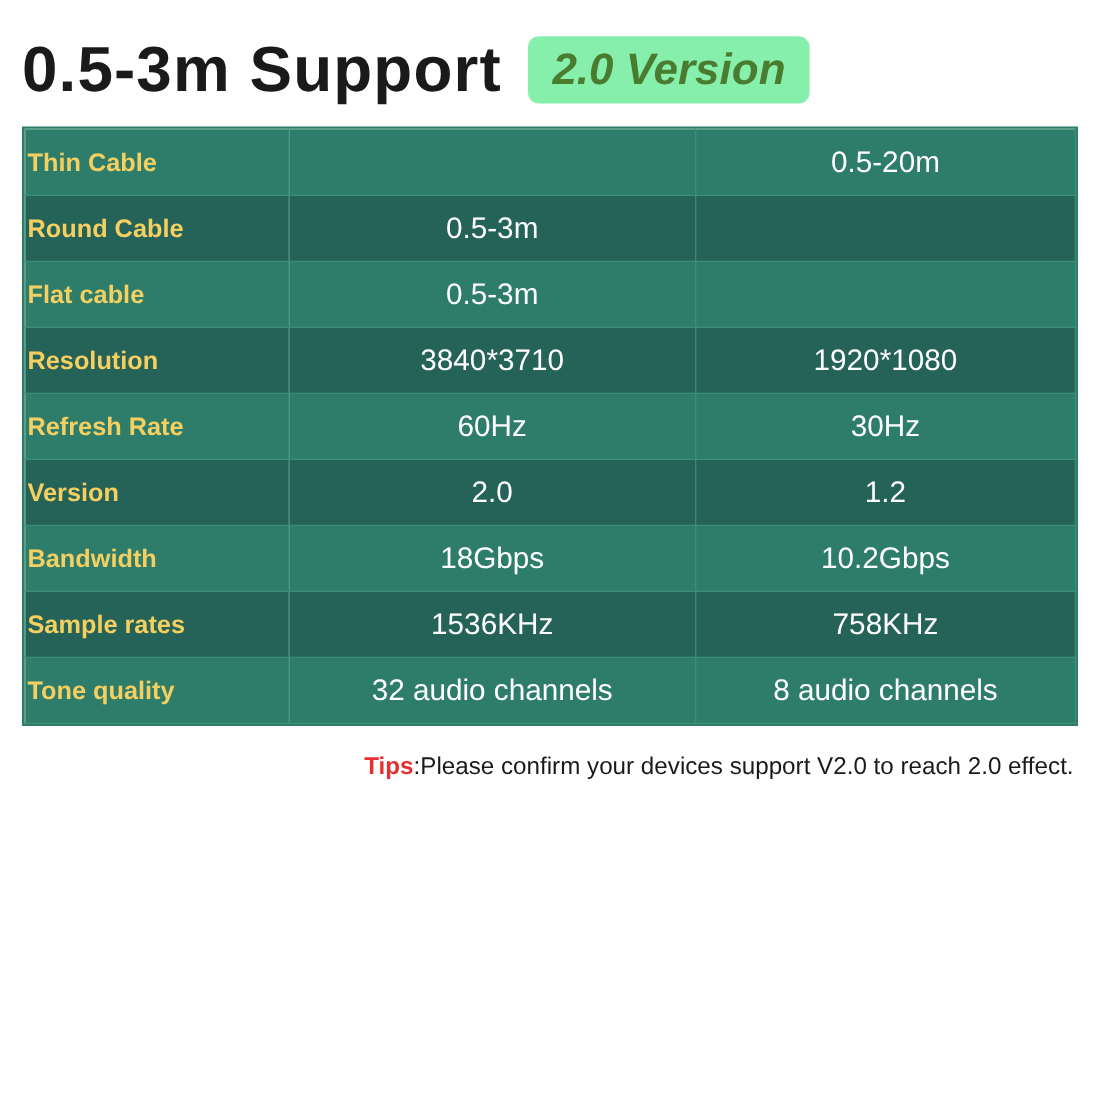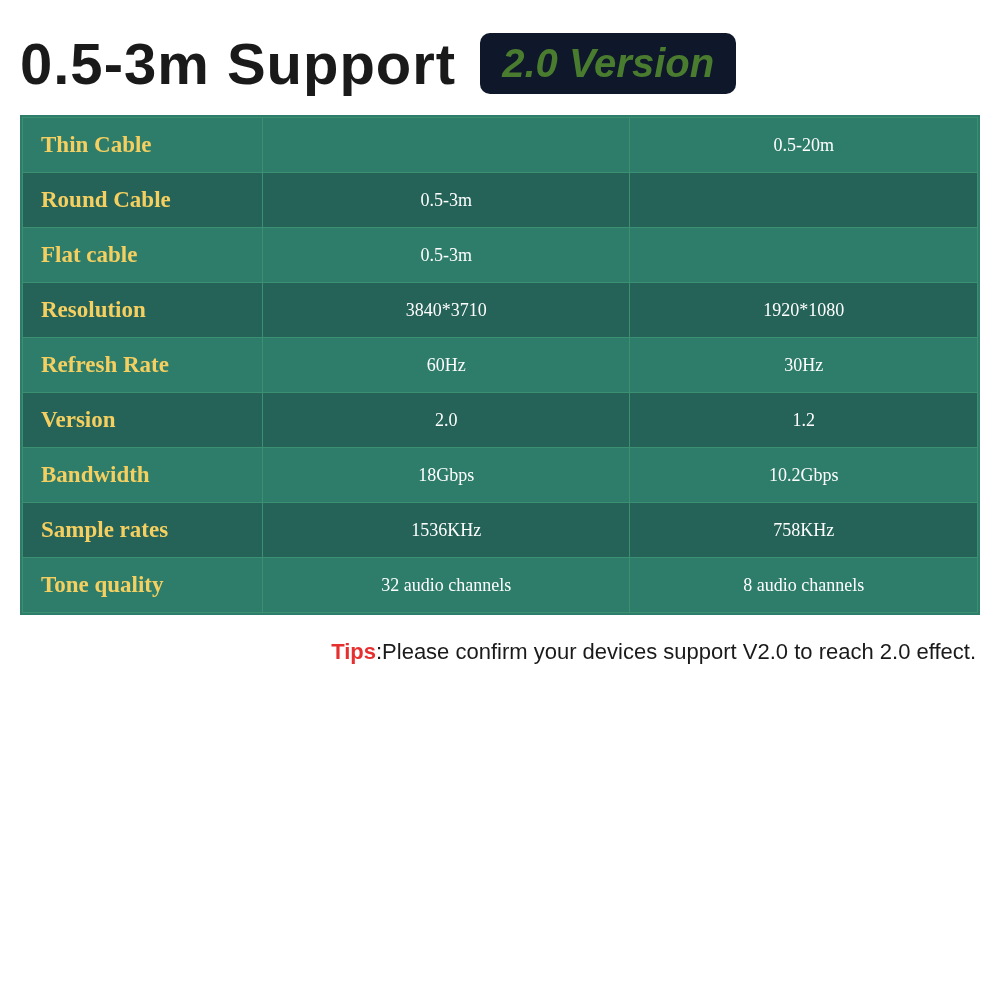--- a/index.html
+++ b/index.html
@@ -26,21 +26,21 @@
     }
 
     .main-title {
       font-size: 58px;
       font-weight: 900;
       color: #1a1a1a;
       letter-spacing: 1px;
     }
 
     .version-badge {
-      background: #0f172a;
+      background: #86efac;
       border-radius: 10px;
       padding: 8px 22px;
     }
 
     .version-badge span {
       font-size: 40px;
       font-style: italic;
       font-weight: 700;
       color: #4a7c2f;
     }
@@ -51,45 +51,44 @@
       border: 2px solid #2e7d6b;
     }
 
     table {
       width: 100%;
       border-collapse: collapse;
     }
 
     td {
       border: 1.5px solid #3a9070;
-      padding: 14px 18px;
+      padding: 14px 2px;
       font-size: 22px;
       text-align: center;
-      font-family: Liberation Serif, serif;
     }
 
     tr:nth-child(odd) td {
       background: #2e7d6b;
     }
 
     tr:nth-child(even) td {
       background: #256358;
     }
 
     td:first-child {
       font-size: 23px;
       font-weight: 600;
       color: #f5d060;
       text-align: left;
       width: 240px;
     }
 
     td:not(:first-child) {
       color: #ffffff;
-      font-size: 18px;
+      font-size: 27px;
     }
 
     .tips-section {
       width: 100%;
       margin-top: 24px;
       font-size: 22px;
       color: #1a1a1a;
       text-align: right;
       padding: 0 4px;
     }

